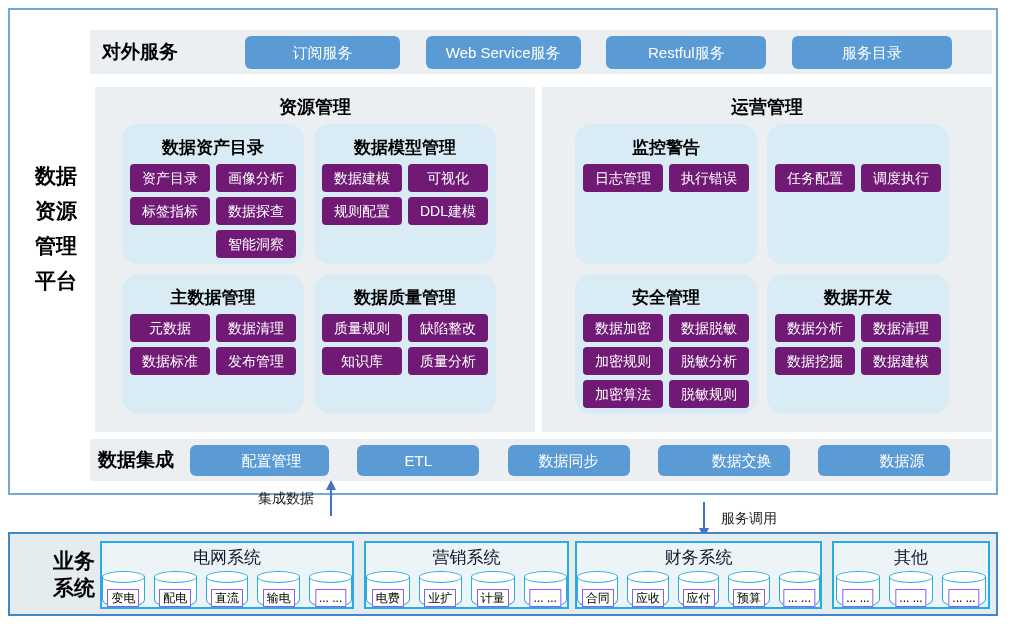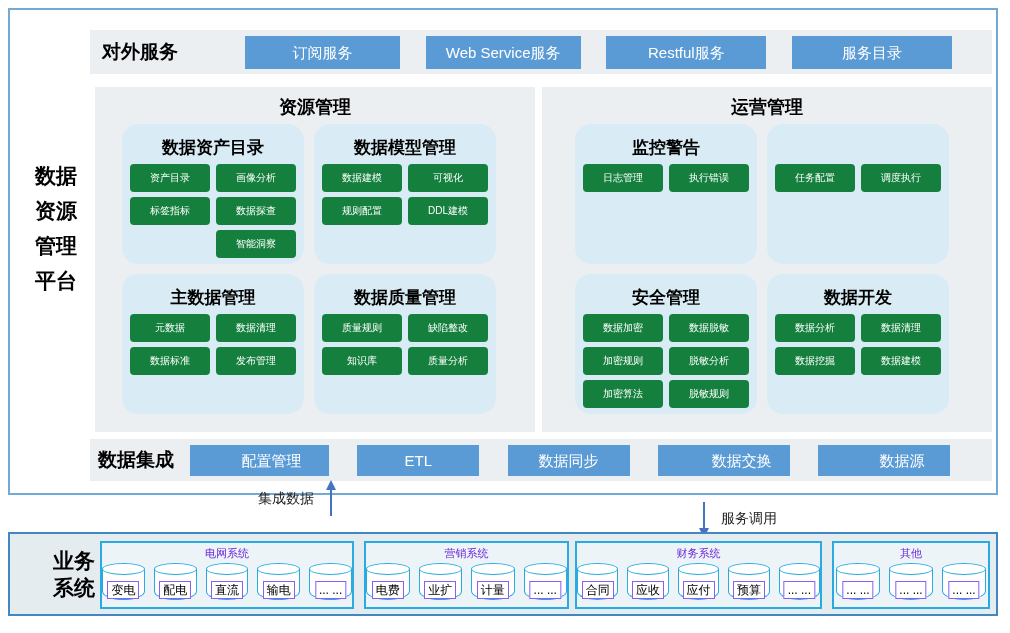--- a/index.html
+++ b/index.html
@@ -14,40 +14,40 @@
 
   
   .band{position:absolute;background:#ebeff2;display:flex;align-items:center;box-sizing:border-box;}
   .band-external{left:80px;top:20px;width:902px;height:44px;padding:0 40px 0 12px;}
   .band-integration{left:80px;top:429px;width:902px;height:42px;padding:0 42px 0 8px;}
   .band-title{font-size:19px;font-weight:bold;white-space:nowrap;}
   .external-title{width:88px;}
   .integration-title{width:92px;}
   .band-buttons{flex:1;display:flex;justify-content:space-between;align-items:center;}
   .external-buttons{padding-left:55px;}
-  .blue-btn{height:33px;line-height:33px;border-radius:0;background:#5b9bd5;color:#fff;
+  .blue-btn{height:33px;line-height:33px;border-radius:6px;background:#5b9bd5;color:#fff;
             font-size:15px;text-align:center;}
   .w155{width:155px;}.w160{width:160px;}
   .int-btn{height:31px;line-height:31px;}
   .w115{width:115px;padding-left:24px;}.w122{width:122px;}.w120{width:96px;padding-left:36px;}
 
   .panel{position:absolute;background:#ebeff2;box-sizing:border-box;}
   .panel-resource{left:85px;top:77px;width:440px;height:345px;}
   .panel-operation{left:532px;top:77px;width:450px;height:345px;}
   .panel-title{text-align:center;font-size:18px;font-weight:bold;padding-top:8px;}
 
   .subpanel{position:absolute;background:#d9ecf5;border-radius:16px;box-sizing:border-box;}
   .sp{width:182px;height:140px;}
   .sp-r1{top:37px;}.sp-r2{top:187px;}
   .res-c1{left:27px;}.res-c2{left:219px;}
   .op-c1{left:33px;}.op-c2{left:225px;}
   .sp-title{text-align:center;font-size:17px;font-weight:bold;margin:12px 0 8px;height:20px;}
   .chip-grid{display:grid;grid-template-columns:80px 80px;gap:5px 6px;justify-content:center;}
-  .chip{height:28px;line-height:28px;border-radius:4px;background:#15803d;color:#fff;
-        font-size:10px;text-align:center;white-space:nowrap;}
+  .chip{height:28px;line-height:28px;border-radius:4px;background:#701a75;color:#fff;
+        font-size:14px;text-align:center;white-space:nowrap;}
   .chip-ph{visibility:hidden;}
 
   
   .flow{position:absolute;display:flex;align-items:center;font-size:14px;color:#222;}
   .flow-up{left:258px;top:480px;}
   .flow-down{left:697px;top:500px;}
   .flow svg{display:block;}
   .flow-label{white-space:nowrap;}
   .flow-up .flow-label{margin-right:10px;}
   .flow-down .flow-label{margin-left:10px;}
@@ -56,21 +56,21 @@
   .business-box{position:absolute;left:8px;top:532px;width:990px;height:84px;
                 background:#e5ecf0;border:2px solid #4187c3;box-sizing:border-box;}
   .business-title{position:absolute;left:24px;top:13px;width:80px;
                   font-size:21px;font-weight:bold;line-height:27px;text-align:center;}
   .sys-box{position:absolute;top:7px;height:68px;background:#ecf4f8;border:2px solid #29abe2;
            box-sizing:border-box;}
   .sys-grid{left:90px;width:254px;}
   .sys-marketing{left:354px;width:205px;}
   .sys-finance{left:565px;width:247px;}
   .sys-other{left:822px;width:158px;}
-  .sys-title{text-align:center;font-size:11px;color:#6d28d9;margin-top:3px;}
+  .sys-title{text-align:center;font-size:17px;color:#0f172a;margin-top:3px;}
   .db-row{display:flex;justify-content:center;gap:9px;margin-top:2px;}
   .db{position:relative;width:44px;height:38px;}
   .db-top{position:absolute;left:0;top:0;width:100%;height:12px;background:#fff;
           border:1.5px solid #29abe2;border-radius:50%;box-sizing:border-box;z-index:2;}
   .db-body{position:absolute;left:0;top:6px;width:100%;height:31px;background:#fff;
            border:1.5px solid #29abe2;border-top:none;box-sizing:border-box;
            border-radius:0 0 22px 22px / 0 0 9px 9px;z-index:1;}
   .db-label{position:absolute;left:50%;bottom:2px;transform:translateX(-50%);
             background:#fff;border:1px solid #8b5cf6;font-size:12px;line-height:16px;
             padding:0 3px;white-space:nowrap;z-index:3;}

